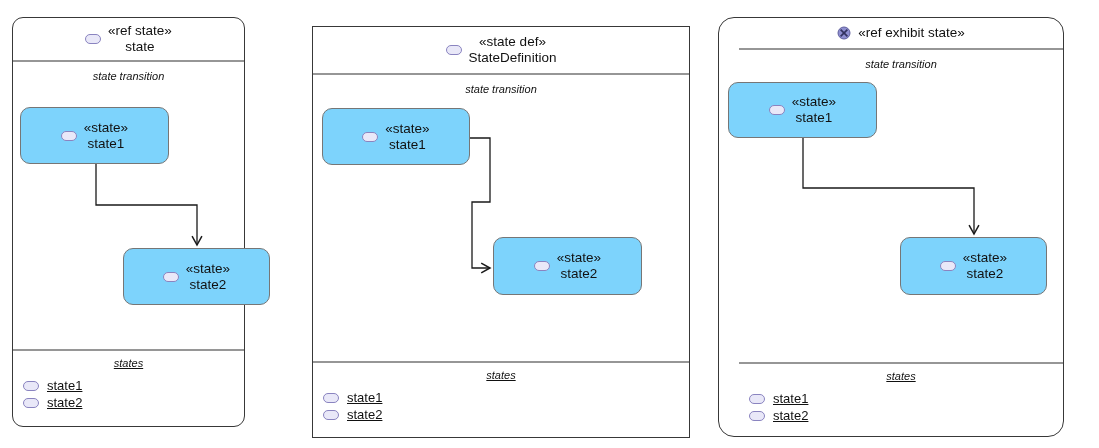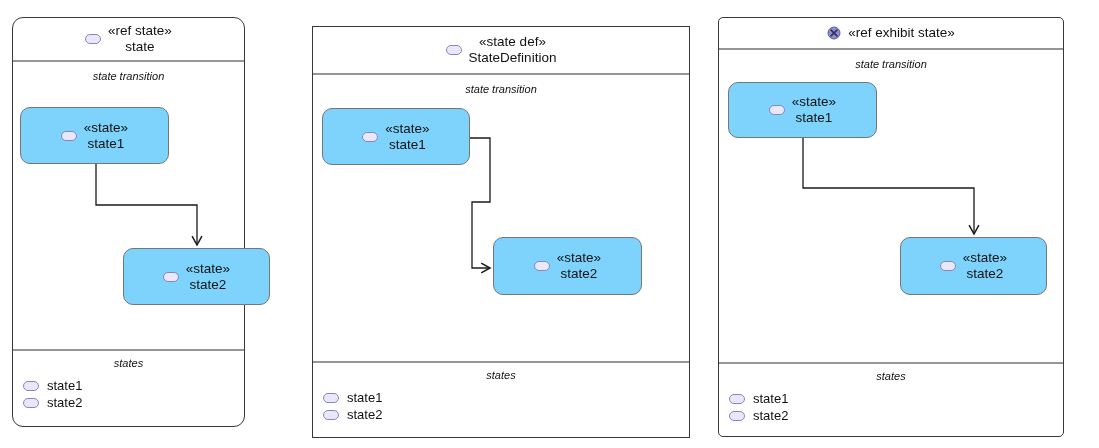--- a/index.html
+++ b/index.html
@@ -7,33 +7,34 @@
     position:relative; width:1099px; height:448px; background:#ffffff;
     font-family:"Liberation Sans", sans-serif; color:#111111; overflow:hidden;
   }
 
   
   .panel {
     position:absolute; background:#ffffff; border:1.5px solid #383838;
     box-sizing:border-box; display:flex; flex-direction:column;
   }
   .panel.rounded   { border-radius:11px; }
-  .panel.rounded-lg{ border-radius:5px; }
+  .panel.rounded-lg{ border-radius:16px;padding-left:20px; }
 
   .panel-header {
     display:flex; align-items:center; justify-content:center; gap:7px;
     border-bottom:2px solid #969696; flex:0 0 auto;
   }
   .header-lines { display:flex; flex-direction:column; align-items:center;
                   font-size:13.5px; line-height:16px; }
 
   .compartment-transition { flex:1 1 auto; padding-top:8px; }
   .compartment-states {
     flex:0 0 auto; border-top:2px solid #969696; padding-top:6px;
     box-sizing:border-box;
+    text-decoration:underline;
   }
   .compartment-label { font-style:italic; font-size:11px; text-align:center; }
 
   .state-list { margin-top:9px; padding-left:10px; display:flex;
                 flex-direction:column; gap:1px; }
   .list-item { display:flex; align-items:center; gap:8px;
                font-size:13px; line-height:16px; }
 
   
   .stadium-icon {

